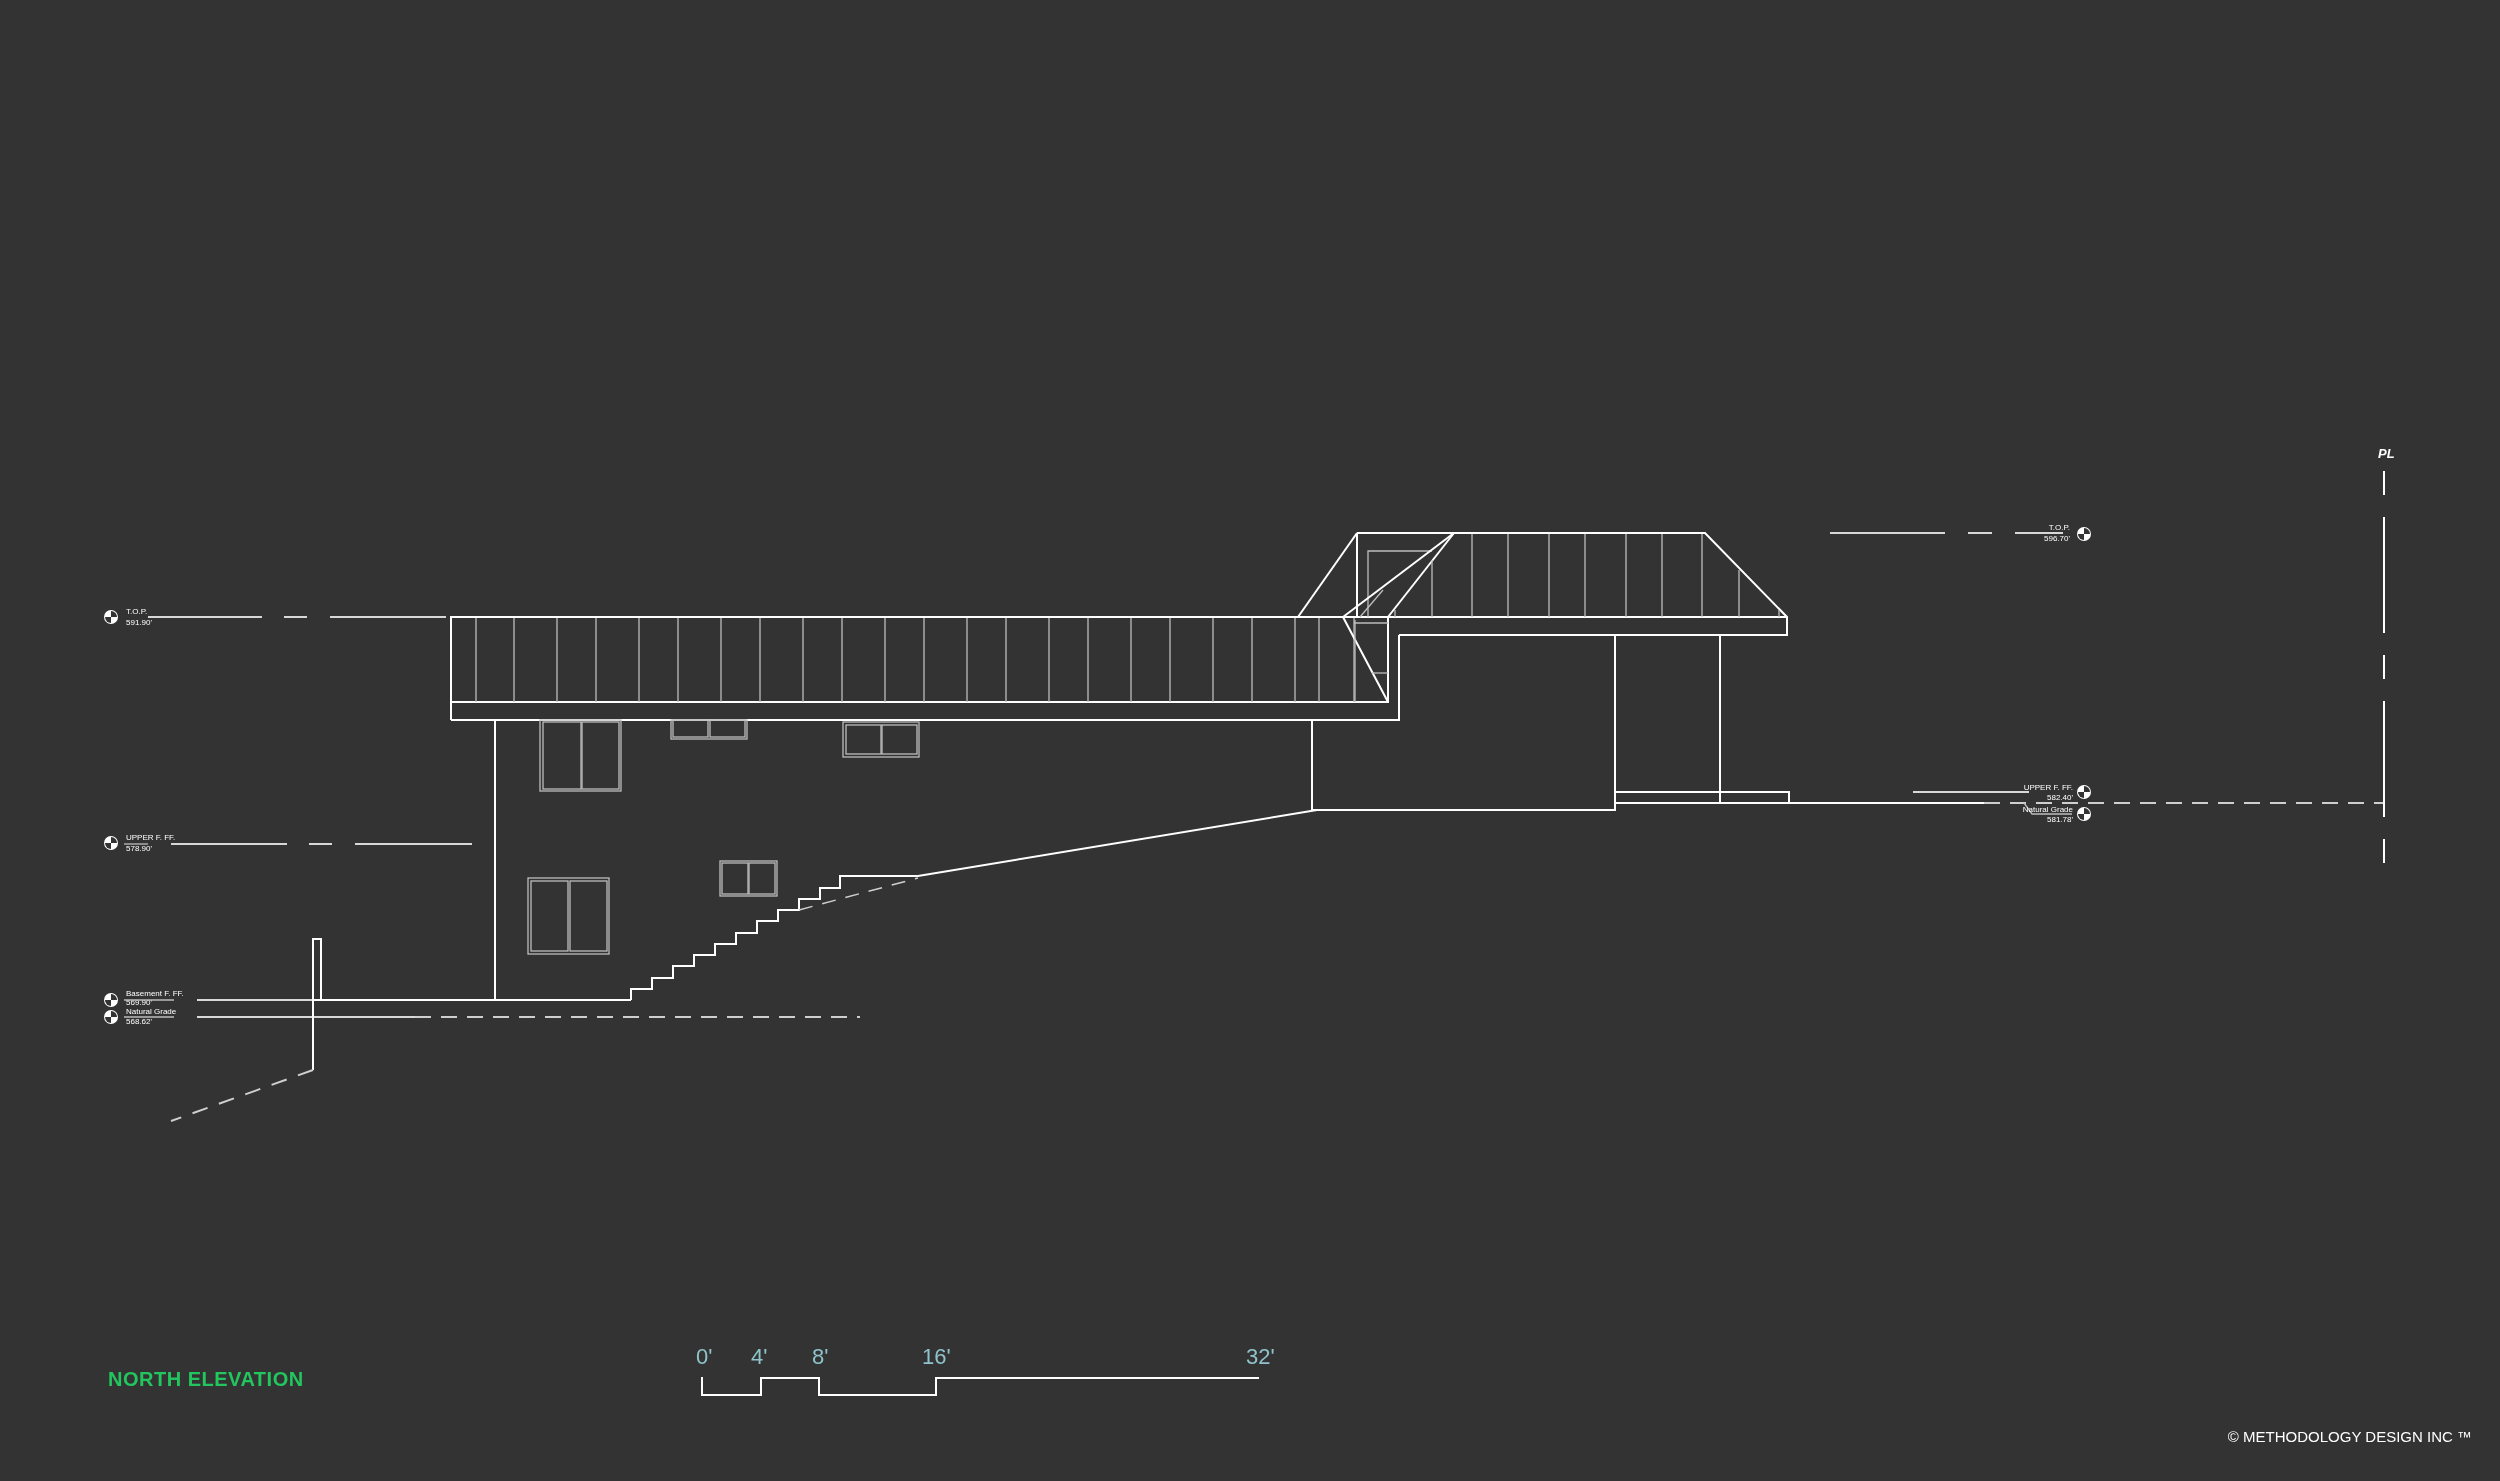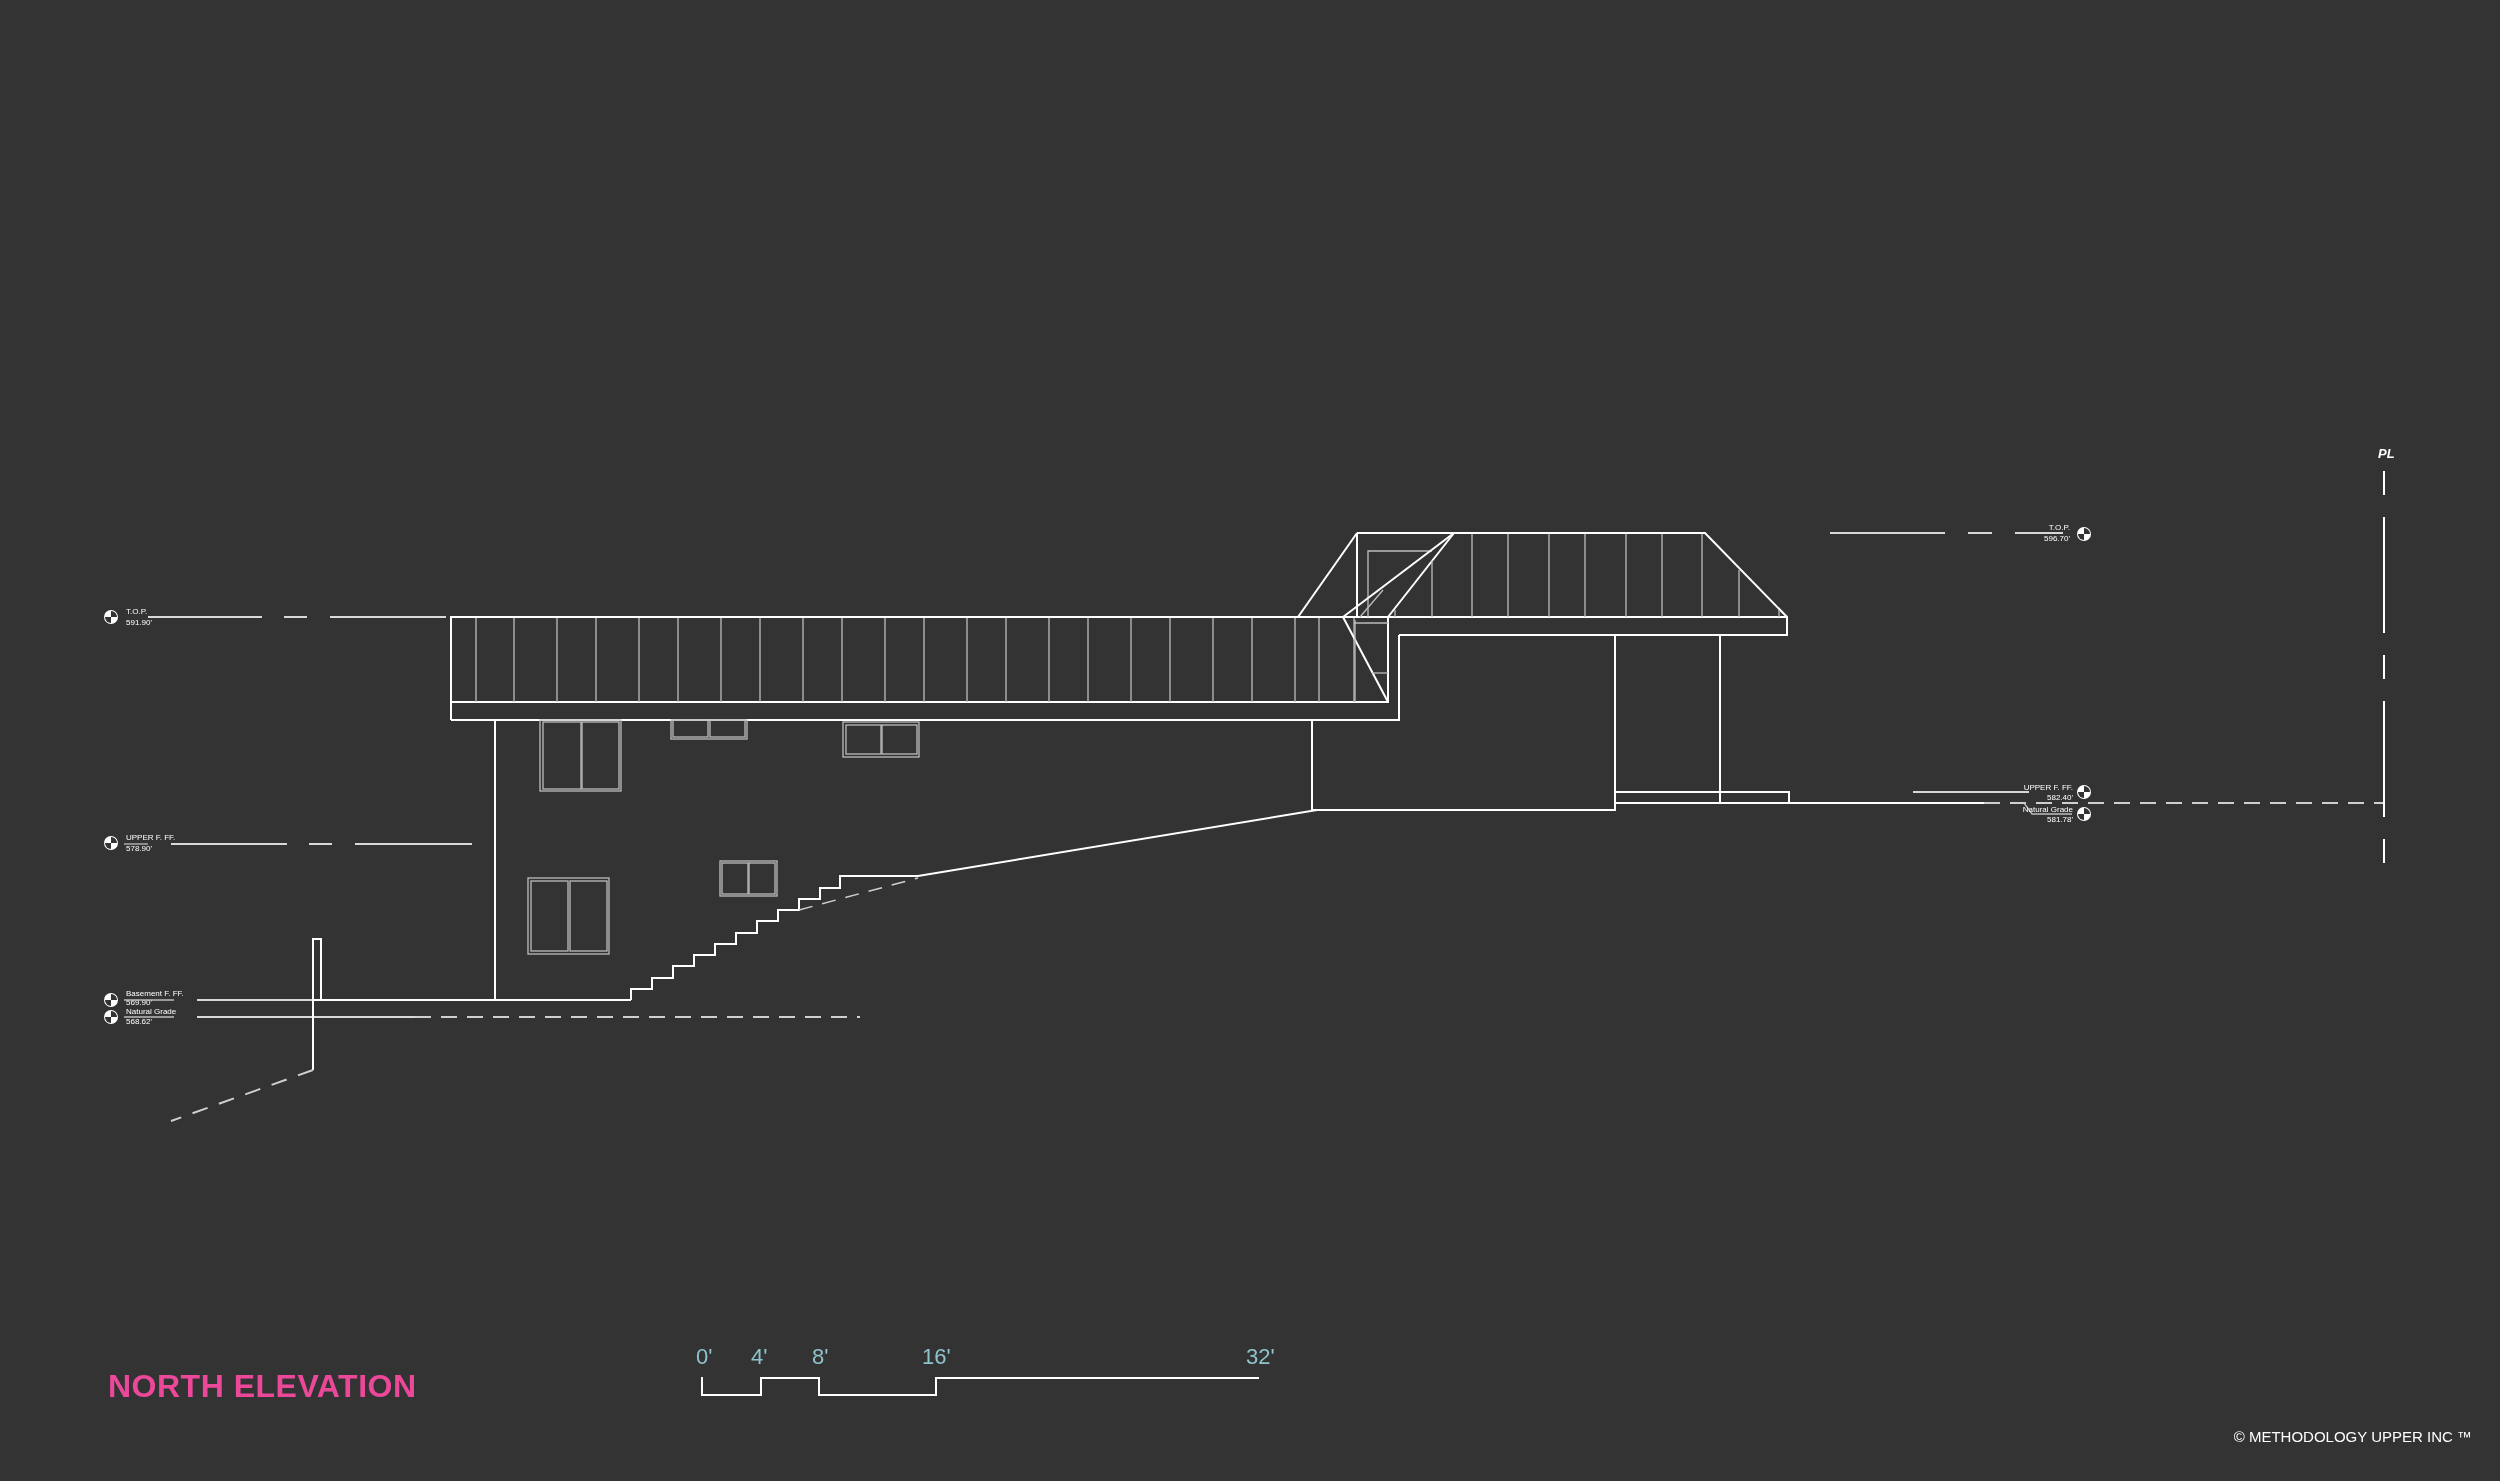--- a/index.html
+++ b/index.html
@@ -5,21 +5,21 @@
   html,body{margin:0;padding:0;background:#333333;}
   body{width:2500px;height:1481px;position:relative;overflow:hidden;font-family:"Liberation Sans",sans-serif;}
   svg{position:absolute;left:0;top:0;}
   .ln{stroke:#ffffff;stroke-width:2;fill:none;}
   .thin{stroke:#bdbdbd;stroke-width:1.3;fill:none;}
   .dash{stroke:#cfcfcf;stroke-width:2;fill:none;stroke-dasharray:22 14;}
   .lvl{stroke:#d8d8d8;stroke-width:2;fill:none;}
   .lbl{fill:#ffffff;font-family:"Liberation Sans",sans-serif;font-size:8px;}
   .pl{fill:#ffffff;font-family:"Liberation Sans",sans-serif;font-size:13px;font-style:italic;font-weight:bold;}
   .scale-t{fill:#8fc3cb;font-family:"Liberation Sans",sans-serif;font-size:22px;}
-  #title{position:absolute;left:108px;top:1368px;color:#ec4899;font-size:32px;font-weight:bold;letter-spacing:0.5px;}
+  #title{position:absolute;left:108px;top:1368px;color:#22c55e;font-size:20px;font-weight:bold;letter-spacing:0.5px;}
   #copyright{position:absolute;right:28px;top:1428px;color:#ffffff;font-size:15px;}
 </style>
 </head>
 <body>
 
 <svg width="2500" height="1481" viewBox="0 0 2500 1481">
   <defs>
     <g id="datum">
       <circle cx="0" cy="0" r="7" fill="#ffffff"></circle>
       <path d="M0,0 L0,-6 A6,6 0 0 1 6,0 Z" fill="#333333"></path>
@@ -198,13 +198,13 @@
     <text class="scale-t" x="751" y="1364">4'</text>
     <text class="scale-t" x="812" y="1364">8'</text>
     <text class="scale-t" x="922" y="1364">16'</text>
     <text class="scale-t" x="1246" y="1364">32'</text>
     <path class="ln" d="M699,1377 L699,1395 L758,1395 L758,1378 L816,1378 L816,1395 L933,1395 L933,1378 L1168,1378" transform="translate(3,0)"></path>
     <line class="ln" x1="1171" y1="1378" x2="1259" y2="1378"></line>
   </g>
 </svg>
 
 <div id="title">NORTH ELEVATION</div>
-<div id="copyright">© METHODOLOGY UPPER INC ™</div>
+<div id="copyright">© METHODOLOGY DESIGN INC ™</div>
 
 </body></html>

